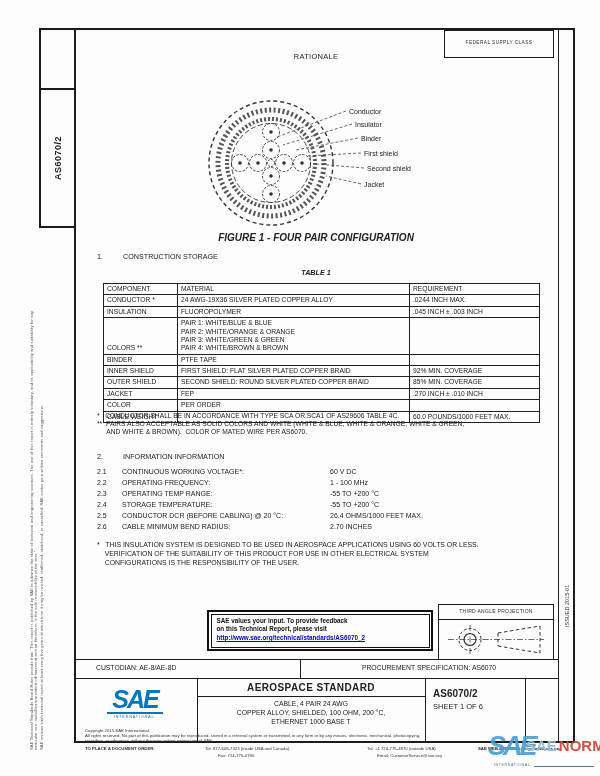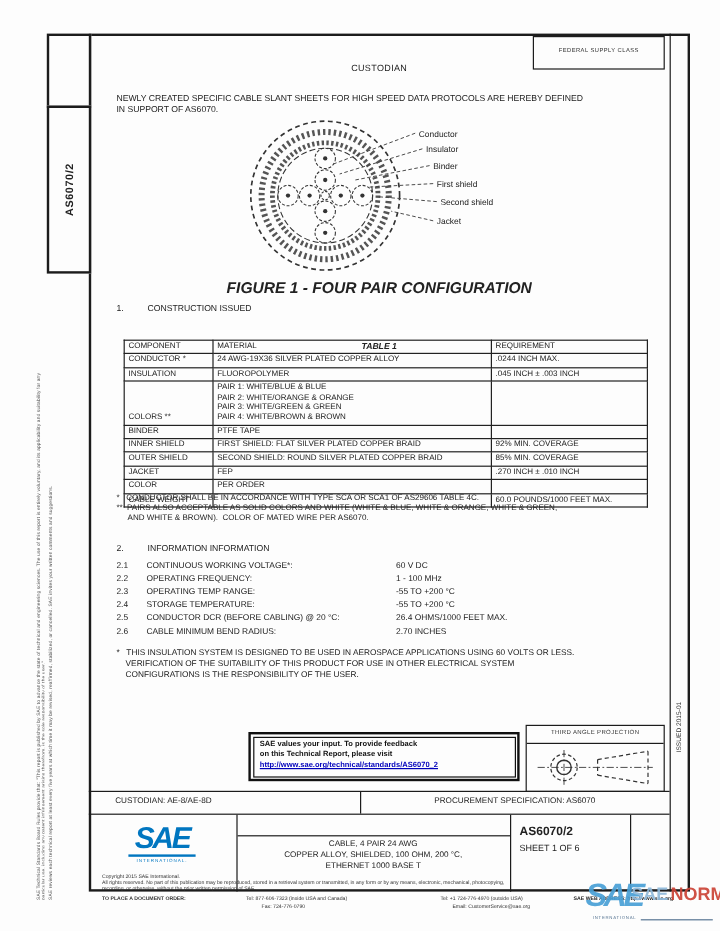--- a/index.html
+++ b/index.html
@@ -30,25 +30,25 @@
   .margin-col { font-size:4px; line-height:1.05; color:#555; overflow:hidden; letter-spacing:.15px; }
   .m1 { left:30px; top:295px; width:7px; height:455px; }
   .m2 { left:40px; top:250px; width:7px; height:500px; }
 
   .fsc-box { left:444px; top:30px; width:110px; height:28px; border:1.5px solid #1c1c1c;
              font-size:4.8px; letter-spacing:.4px; color:#333; text-align:center; padding-top:9px; }
 
   .rationale-title { left:74px; top:52px; width:484px; font-size:7.5px; letter-spacing:.3px; }
   .rationale-body  { left:97px; top:77px; width:430px; font-size:7.2px; line-height:1.3; }
 
-  .fig-caption { left:74px; top:232px; width:484px; font-size:13px; }
+  .fig-caption { left:74px; top:232px; width:484px; font-size:10px; }
 
   .h-num  { font-size:7.2px; }
   .sec1-num { left:97px; top:252px; } .sec1-ttl { left:123px; top:252px; }
-  .tbl-title { left:74px; top:268px; width:484px; font-size:7.2px;margin-top:16px; }
+  .tbl-title { left:74px; top:268px; width:484px; font-size:7.2px; }
 
   table.t1 { left:103px; top:283px; width:436px; border-collapse:collapse; table-layout:fixed;
              font-size:6.7px; line-height:1.25; position:absolute; }
   table.t1 td, table.t1 th { border:1px solid #222; padding:1px 3px; text-align:left; font-weight:normal;
                              vertical-align:top; overflow:hidden; white-space:pre-line; }
   .c1 { width:74px; } .c2 { width:232px; } .c3 { width:130px; }
 
   .fn1 { left:97px; top:412px; width:445px; font-size:6.7px; line-height:1.25; }
   .fn2 { left:97px; top:420px; width:445px; font-size:6.7px; line-height:1.25; }
 
@@ -116,23 +116,21 @@
 
   <div class="abs main-frame"></div>
   <div class="abs right-strip"></div>
   <div class="abs tab1"></div>
   <div class="abs tab2"></div>
   <div class="abs vtext tab2-label">AS6070/2</div>
   <div class="abs vtext issued">ISSUED 2015-01</div>
 
   <div class="abs fsc-box">FEDERAL SUPPLY CLASS</div>
 
-  <div class="abs rationale-title ctr">CUSTODIAN</div>
-  <div class="abs rationale-body ml">NEWLY CREATED SPECIFIC CABLE SLANT SHEETS FOR HIGH SPEED DATA PROTOCOLS ARE HEREBY DEFINED
-IN SUPPORT OF AS6070.</div>
+  <div class="abs rationale-title ctr">RATIONALE</div>
 
   <svg class="abs" style="left:163px; top:97px;" width="270" height="133" viewBox="0 0 270 133">
 
     <circle cx="108" cy="66" r="62" fill="none" stroke="#333" stroke-width="1.4" stroke-dasharray="4,3"></circle>
 
     <circle cx="108" cy="66" r="53" fill="none" stroke="#555" stroke-width="5" stroke-dasharray="2,2.5"></circle>
 
     <circle cx="108" cy="66" r="44" fill="none" stroke="#555" stroke-width="4" stroke-dasharray="2,2"></circle>
 
     <circle cx="108" cy="66" r="39.5" fill="none" stroke="#333" stroke-width="0.9" stroke-dasharray="5,2.5"></circle>
@@ -171,21 +169,21 @@
     <text x="186" y="17" font-size="7" fill="#222">Conductor</text>
     <text x="192" y="30" font-size="7" fill="#222">Insulator</text>
     <text x="198" y="44" font-size="7" fill="#222">Binder</text>
     <text x="201" y="59" font-size="7" fill="#222">First shield</text>
     <text x="204" y="74" font-size="7" fill="#222">Second shield</text>
     <text x="201" y="90" font-size="7" fill="#222">Jacket</text>
   </svg>
   <div class="abs fig-caption ctr bi">FIGURE 1 - FOUR PAIR CONFIGURATION</div>
 
   <div class="abs h-num sec1-num">1.</div>
-  <div class="abs h-num sec1-ttl">CONSTRUCTION ISSUED</div>
+  <div class="abs h-num sec1-ttl">CONSTRUCTION STORAGE</div>
   <div class="abs tbl-title ctr bi">TABLE 1</div>
 
   <table class="t1">
     <tbody>
         <tr>
       <th class="c1">COMPONENT</th>
       <th class="c2">MATERIAL</th>
       <th class="c3">REQUIREMENT</th>
     </tr>
     <tr>
@@ -307,20 +305,21 @@
   <div class="abs tb-v2"></div>
   <div class="abs tb-v3"></div>
   <div class="abs tb-sub"></div>
 
   <div class="abs sae-logo">
     <div class="big">SAE</div>
     <div class="bar"></div>
     <div class="sub">INTERNATIONAL.</div>
   </div>
 
+  <div class="abs tb-std ctr b">AEROSPACE STANDARD</div>
   <div class="abs tb-l1 ctr">CABLE, 4 PAIR 24 AWG</div>
   <div class="abs tb-l2 ctr">COPPER ALLOY, SHIELDED, 100 OHM, 200 °C,</div>
   <div class="abs tb-l3 ctr">ETHERNET 1000 BASE T</div>
   <div class="abs tb-doc b">AS6070/2</div>
   <div class="abs tb-sheet">SHEET 1 OF 6</div>
 
   <div class="abs ft ft-copy">Copyright 2015 SAE International.</div>
   <div class="abs ft ft-rights ml">All rights reserved. No part of this publication may be reproduced, stored in a retrieval system or transmitted, in any form or by any means, electronic, mechanical, photocopying,
 recording, or otherwise, without the prior written permission of SAE.</div>
   <div class="abs ft ft-order">TO PLACE A DOCUMENT ORDER:</div>

